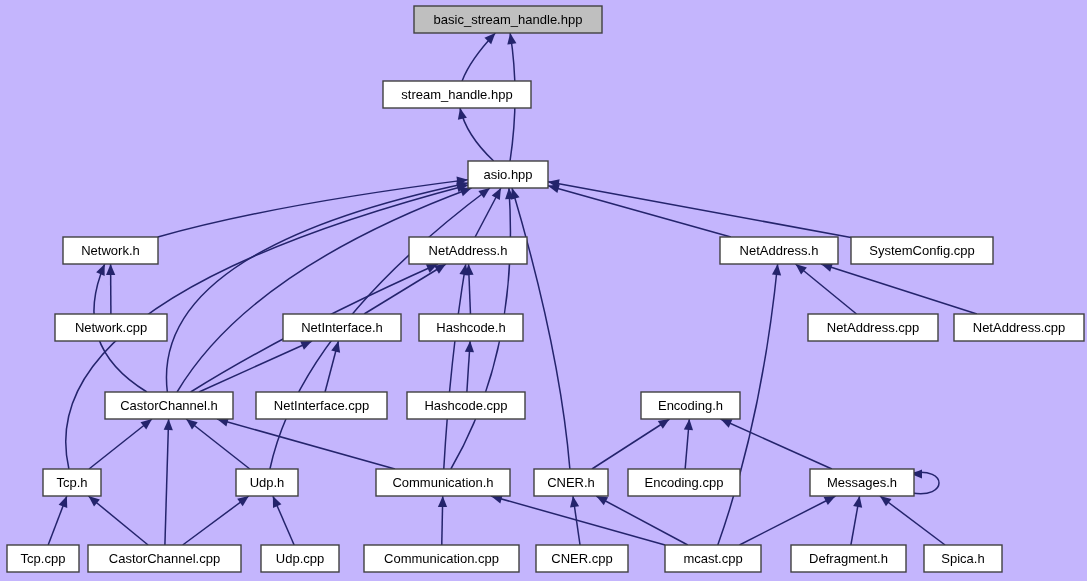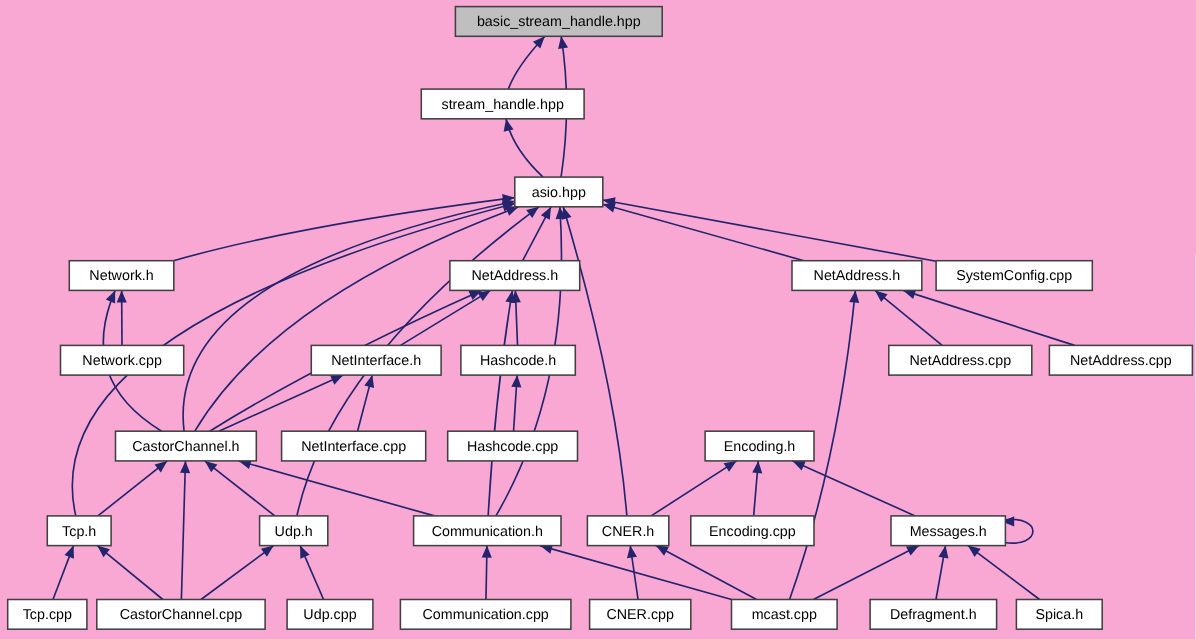--- a/index.html
+++ b/index.html
@@ -4,21 +4,21 @@
 <style>
   html, body {
     margin: 0;
     padding: 0;
     background: #ffffff;
   }
   #graph-root {
     position: relative;
     width: 1087px;
     height: 581px;
-    background: #f9a8d4;
+    background: #c4b5fd;
     font-family: "Liberation Sans", sans-serif;
     overflow: hidden;
   }
   svg#graph-svg {
     position: absolute;
     left: 0;
     top: 0;
     width: 1087px;
     height: 581px;
   }

